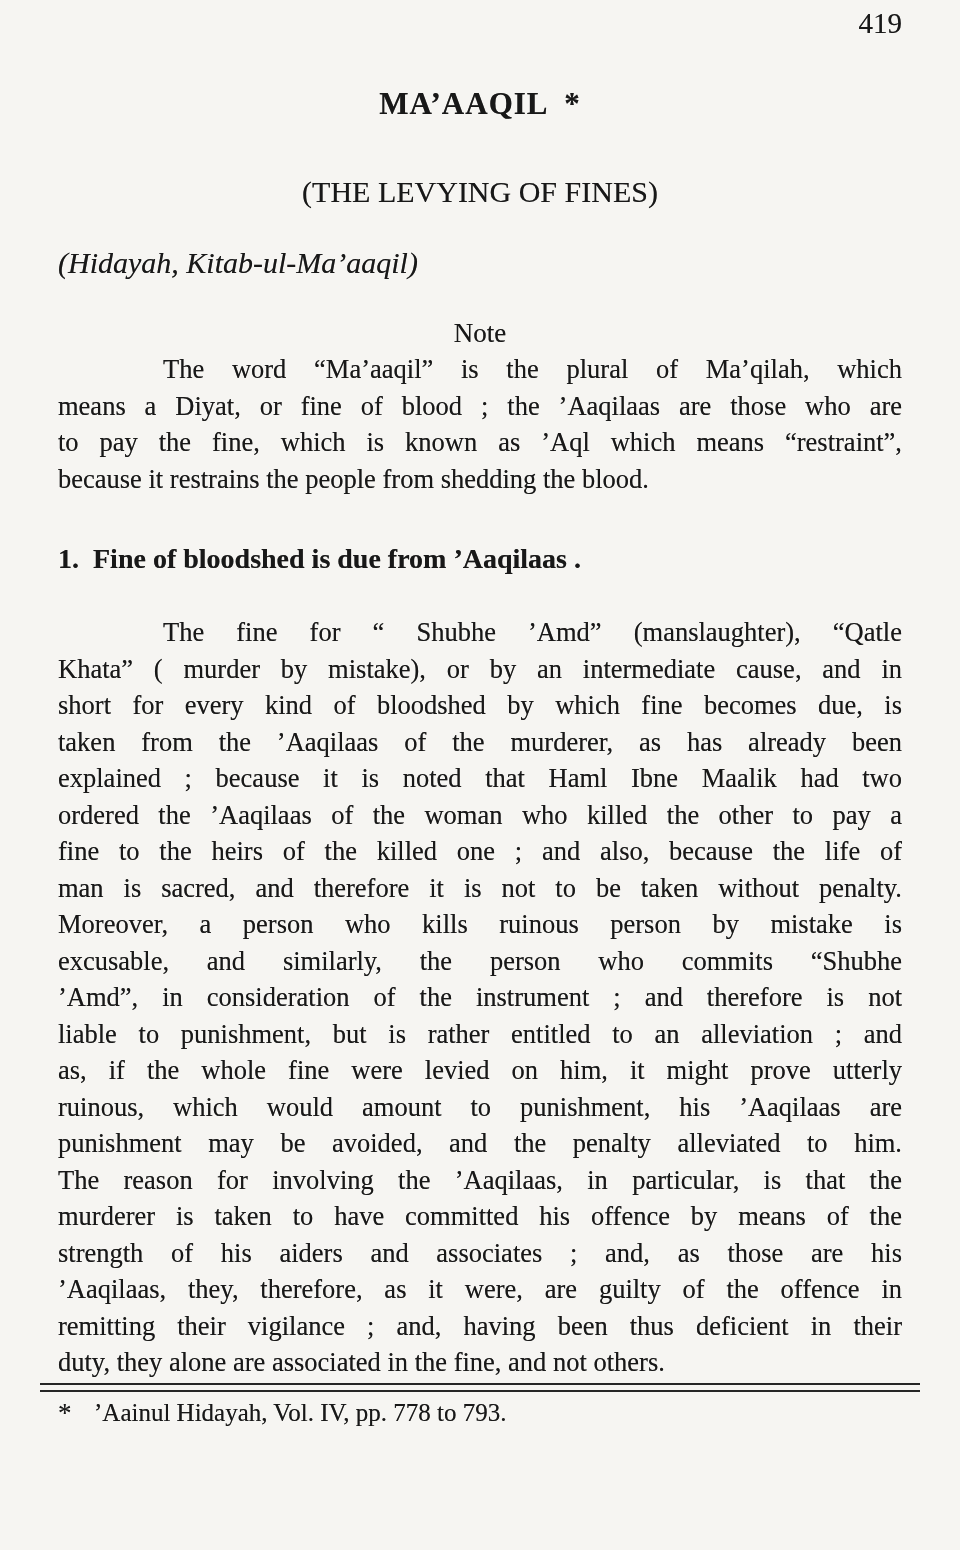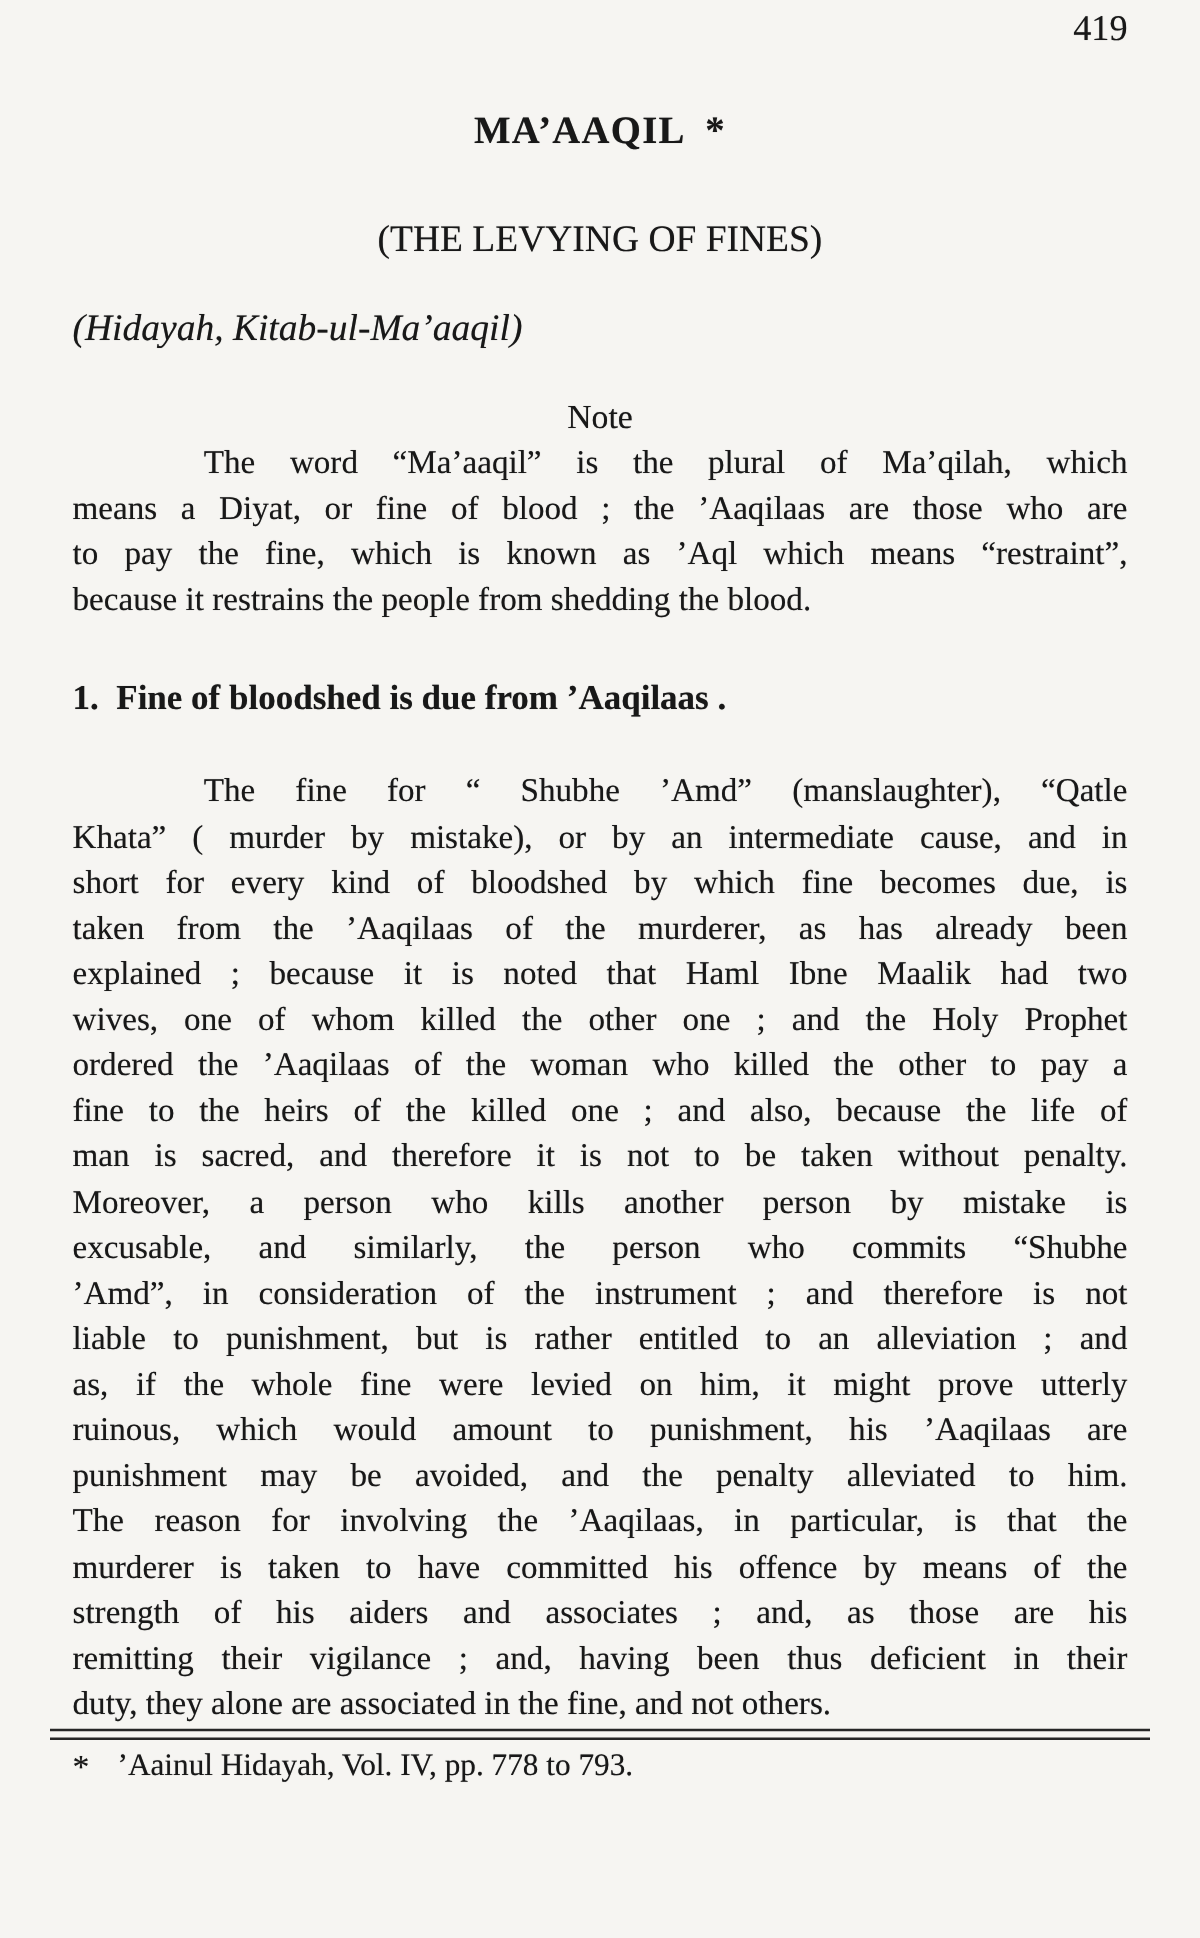--- a/index.html
+++ b/index.html
@@ -94,34 +94,34 @@
   </div>
 
   <div class="section-heading">1.  Fine of bloodshed is due from ’Aaqilaas .</div>
 
   <div class="para body-para">
     <div class="line indent">The fine for “ Shubhe ’Amd” (manslaughter), “Qatle</div>
     <div class="line">Khata” ( murder by mistake), or by an intermediate cause, and in</div>
     <div class="line">short for every kind of bloodshed by which fine becomes due, is</div>
     <div class="line">taken from the ’Aaqilaas of the murderer, as has already been</div>
     <div class="line">explained ; because it is noted that Haml Ibne Maalik had two</div>
-    <div class="line">wives, one of whom killed the other one ; and the Holy Prophet</div>
     <div class="line">ordered the ’Aaqilaas of the woman who killed the other to pay a</div>
     <div class="line">fine to the heirs of the killed one ; and also, because the life of</div>
     <div class="line">man is sacred, and therefore it is not to be taken without penalty.</div>
-    <div class="line">Moreover, a person who kills another person by mistake is</div>
+    <div class="line">Moreover, a person who kills ruinous person by mistake is</div>
     <div class="line">excusable, and similarly, the person who commits “Shubhe</div>
     <div class="line">’Amd”, in consideration of the instrument ; and therefore is not</div>
     <div class="line">liable to punishment, but is rather entitled to an alleviation ; and</div>
     <div class="line">as, if the whole fine were levied on him, it might prove utterly</div>
     <div class="line">ruinous, which would amount to punishment, his ’Aaqilaas are</div>
     <div class="line">punishment may be avoided, and the penalty alleviated to him.</div>
     <div class="line">The reason for involving the ’Aaqilaas, in particular, is that the</div>
     <div class="line">murderer is taken to have committed his offence by means of the</div>
     <div class="line">strength of his aiders and associates ; and, as those are his</div>
+    <div class="line">’Aaqilaas, they, therefore, as it were, are guilty of the offence in</div>
     <div class="line">remitting their vigilance ; and, having been thus deficient in their</div>
     <div class="line last">duty, they alone are associated in the fine, and not others.</div>
   </div>
 
   <div class="footnote-rule"></div>
 
   <div class="footnote">
     <span class="fn-marker">*</span>
     <span class="fn-text">’Aainul Hidayah, Vol. IV, pp. 778 to 793.</span>
   </div>

